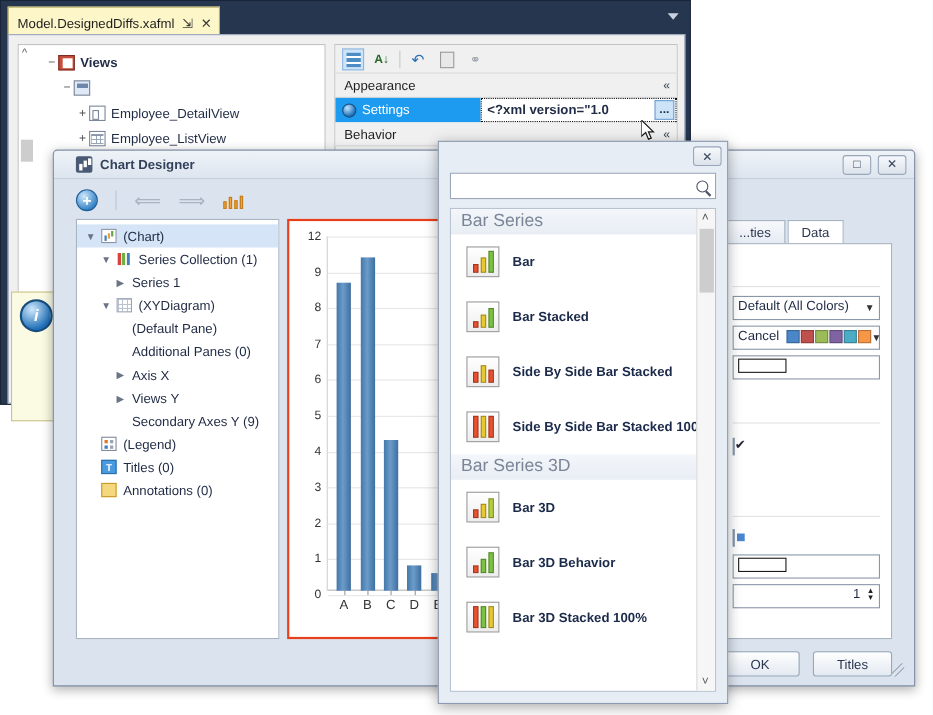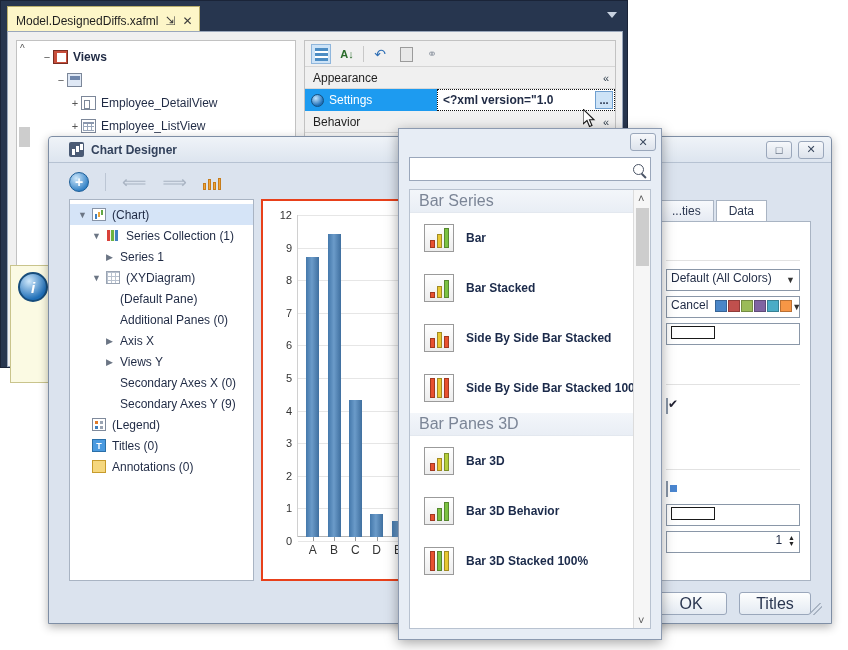--- a/index.html
+++ b/index.html
@@ -190,21 +190,21 @@
   .chk { width:14px; height:14px; border:1px solid #8a97a8; background:#fff; position:relative; }
   .chk:after { content:'\2714'; position:absolute; left:1px; top:-2px; font-size:12px; color:#223; }
   .sqbtn { width:15px; height:15px; border:1px solid #8a97a8; background:#cddff3; position:relative; }
   .sqbtn:after { content:''; position:absolute; left:3px; top:3px; width:7px; height:7px; background:#4a86d0; }
   .spinfield { justify-content:flex-end; gap:6px; }
   .spin { display:flex; flex-direction:column; font-size:7px; line-height:6px; color:#222; }
 
   
   #cd-footer { position:absolute; right:14px; bottom:2px; display:flex; gap:12px; }
   .dlgbtn { width:72px; height:23px; border:1px solid #9aa7bb; border-radius:3px;
-            background:linear-gradient(to bottom,#fdfefe,#e4eaf2); font-size:16px; color:#2a3650;
+            background:linear-gradient(to bottom,#fdfefe,#e4eaf2); font-size:12px; color:#2a3650;
             display:flex; align-items:center; justify-content:center; }
   #cd-resize { position:absolute; right:3px; bottom:2px; width:12px; height:12px;
      background: linear-gradient(135deg,transparent 0 40%,#a9b4c3 40% 48%,transparent 48% 62%,#a9b4c3 62% 70%,transparent 70%); }
 
   
   #gallery {
     left:398px; top:128px; width:264px; height:512px;
     background:#e7edf5; border:1px solid #8c9ab0;
     box-shadow:0 3px 12px rgba(0,0,0,.35);
   }
@@ -374,23 +374,20 @@
         <div class="ctrow" style="padding-left:50px">
           <span>Additional Panes (0)</span>
         </div>
         <div class="ctrow" style="padding-left:36px">
           <span class="cexp">▶</span>
           <span>Axis X</span>
         </div>
         <div class="ctrow" style="padding-left:36px">
           <span class="cexp">▶</span>
           <span>Views Y</span>
-        </div>
-        <div class="ctrow" style="padding-left:50px">
-          <span>Secondary Axes X (0)</span>
         </div>
         <div class="ctrow" style="padding-left:50px">
           <span>Secondary Axes Y (9)</span>
         </div>
         <div class="ctrow" style="padding-left:22px">
           <span class="cicon i-legend"></span>
           <span>(Legend)</span>
         </div>
         <div class="ctrow" style="padding-left:22px">
           <span class="cicon i-title">T</span>
@@ -543,21 +540,21 @@
           <span class="lbl">Side By Side Bar Stacked</span>
         </div>
         <div class="gal-item">
           <span class="gi">
             <i style="left: 5px; height: 20px; background: rgb(232, 81, 47);"></i>
             <i style="left: 12px; height: 20px; background: rgb(232, 200, 50);"></i>
             <i style="left: 19px; height: 20px; background: rgb(232, 81, 47);"></i>
           </span>
           <span class="lbl">Side By Side Bar Stacked 100%</span>
         </div>
-        <div class="gal-group">Bar Panes 3D</div>
+        <div class="gal-group">Bar Series 3D</div>
         <div class="gal-item">
           <span class="gi">
             <i style="left: 5px; height: 8px; background: rgb(232, 81, 47);"></i>
             <i style="left: 12px; height: 13px; background: rgb(232, 200, 50);"></i>
             <i style="left: 19px; height: 18px; background: rgb(181, 207, 60);"></i>
           </span>
           <span class="lbl">Bar 3D</span>
         </div>
         <div class="gal-item">
           <span class="gi">

